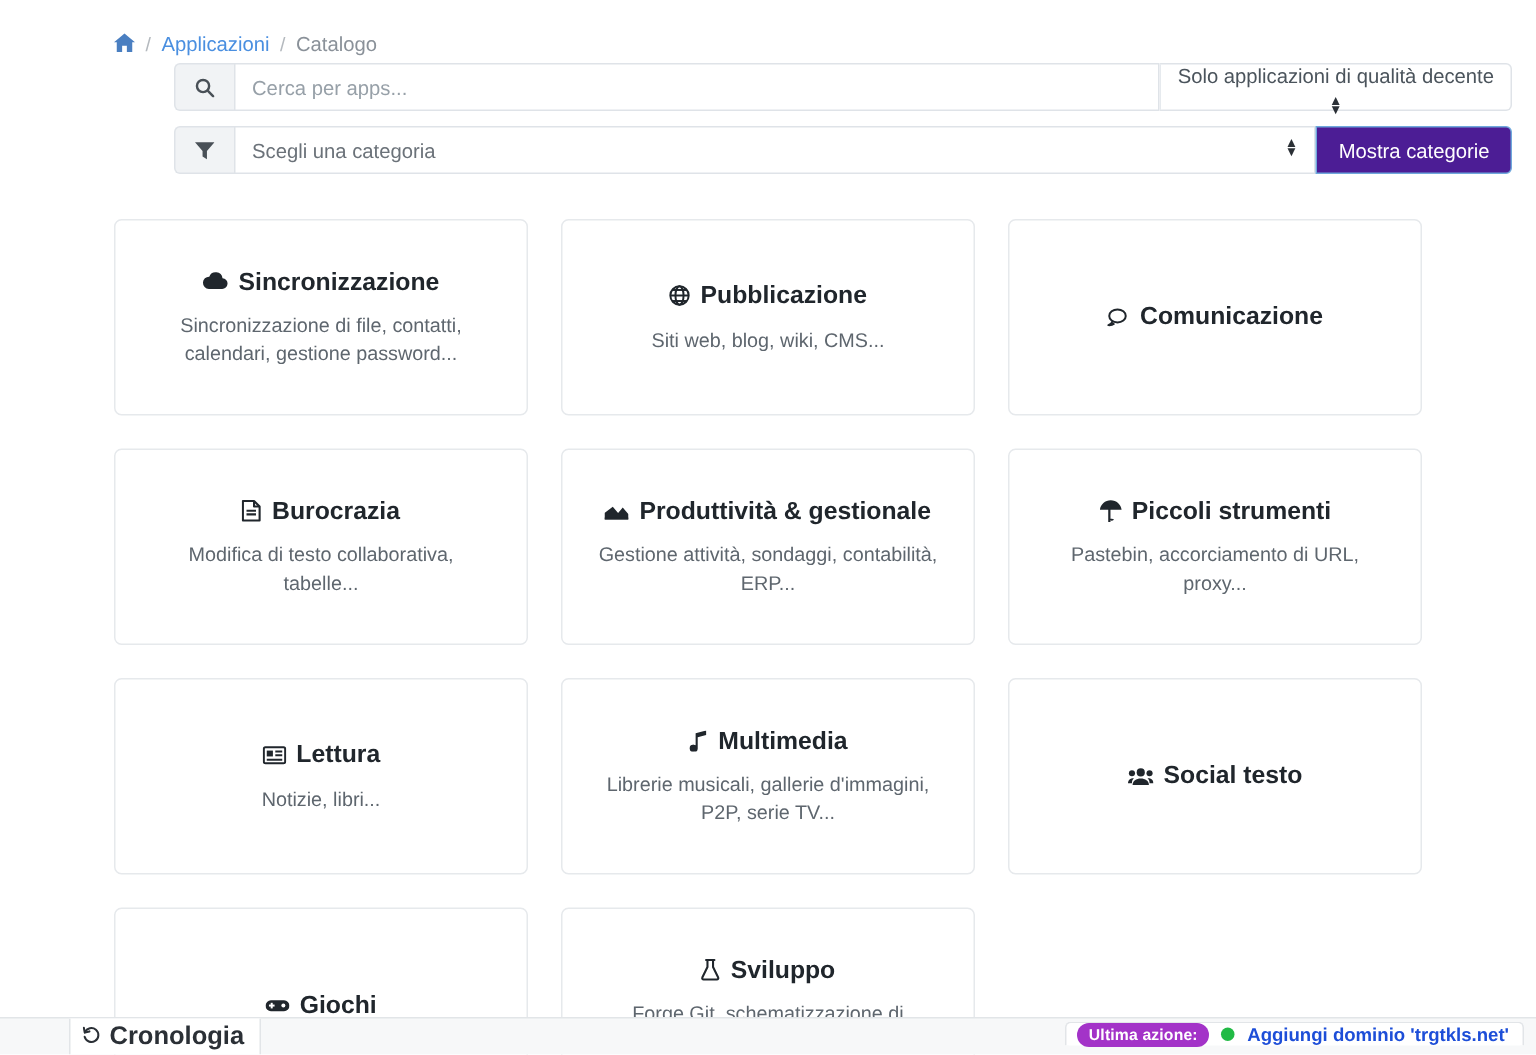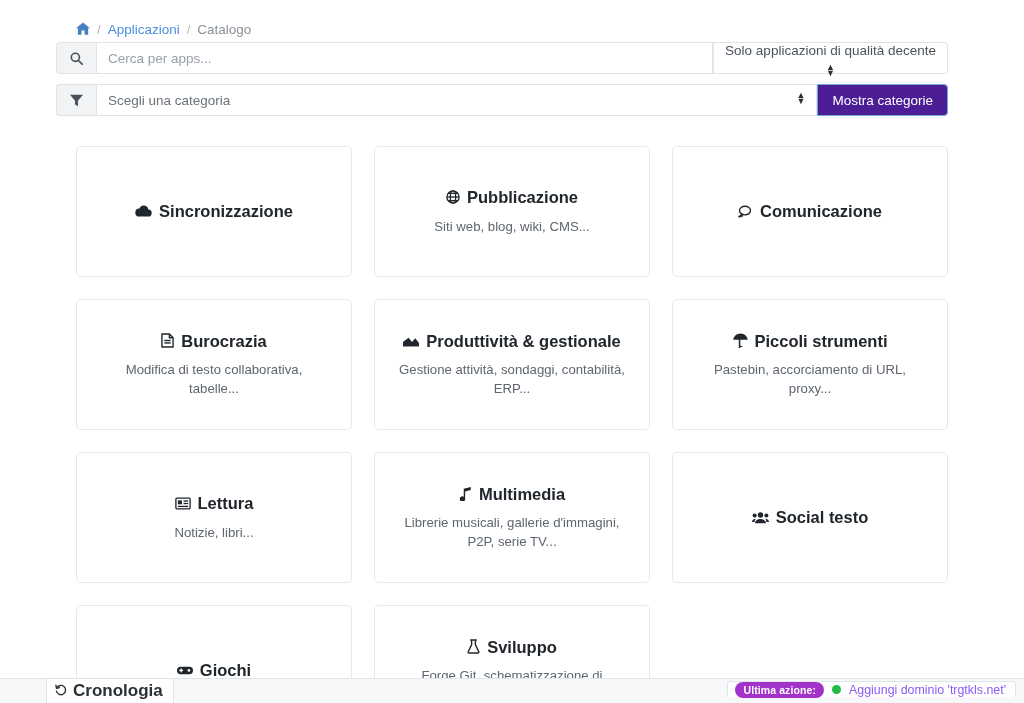--- a/index.html
+++ b/index.html
@@ -20,21 +20,21 @@
     padding: 16px 0 0 76px;
     font-size: 13.5px;
     height: 42px;
   }
   .bc-home { color: #4a7fc1; font-size: 13px; line-height: 1; }
   .bc-sep { color: #b4b9be; font-size: 13px; }
   .bc-link { color: #4a8fe0; text-decoration: none; }
   .bc-current { color: #8a9199; }
 
   
-  .controls { padding: 0 56px; }
+  .controls { padding: 0 116px; }
 
   .input-group {
     display: flex; align-items: stretch;
     width: 892px; height: 32px;
     margin-bottom: 10px;
   }
   .ig-addon {
     width: 40px;
     background: #f1f3f5;
     border: 1px solid #dfe3e8;
@@ -177,21 +177,21 @@
     letter-spacing: 0.1px;
     white-space: nowrap;
   }
   .dot-green {
     width: 9px; height: 9px; border-radius: 50%;
     background: #21ba45;
     display: inline-block;
     flex: 0 0 auto;
   }
   .status-action {
-    font-size: 12.4px; font-weight: normal; color: #8b5cf6;
+    font-size: 12.4px; font-weight: bold; color: #1d4ed8;
     white-space: nowrap;
   }
 </style>
 </head>
 <body>
 
 <div class="page">
 
   <div class="breadcrumb">
     <span class="bc-home">
@@ -245,20 +245,21 @@
   <div class="grid" id="card-grid">
       <div class="card">
         <div class="card-title">
           <span class="ci">
             <svg width="17" height="13" viewBox="0 0 20 14" fill="currentColor">
               <path d="M5 13h10.2a4.2 4.2 0 0 0 .5-8.4A5.4 5.4 0 0 0 5.3 3.4 4.8 4.8 0 0 0 5 13z"></path>
             </svg>
           </span>
           <span>Sincronizzazione</span>
         </div>
+        <div class="card-desc">Sincronizzazione di file, contatti, calendari, gestione password...</div>
       </div>
       <div class="card">
         <div class="card-title">
           <span class="ci">
             <svg width="14" height="14" viewBox="0 0 16 16" fill="none" stroke="currentColor" stroke-width="1.5">
               <circle cx="8" cy="8" r="7"></circle>
               <ellipse cx="8" cy="8" rx="3.1" ry="7"></ellipse>
               <line x1="1" y1="8" x2="15" y2="8"></line>
               <line x1="2.2" y1="3.8" x2="13.8" y2="3.8"></line>
               <line x1="2.2" y1="12.2" x2="13.8" y2="12.2"></line>

